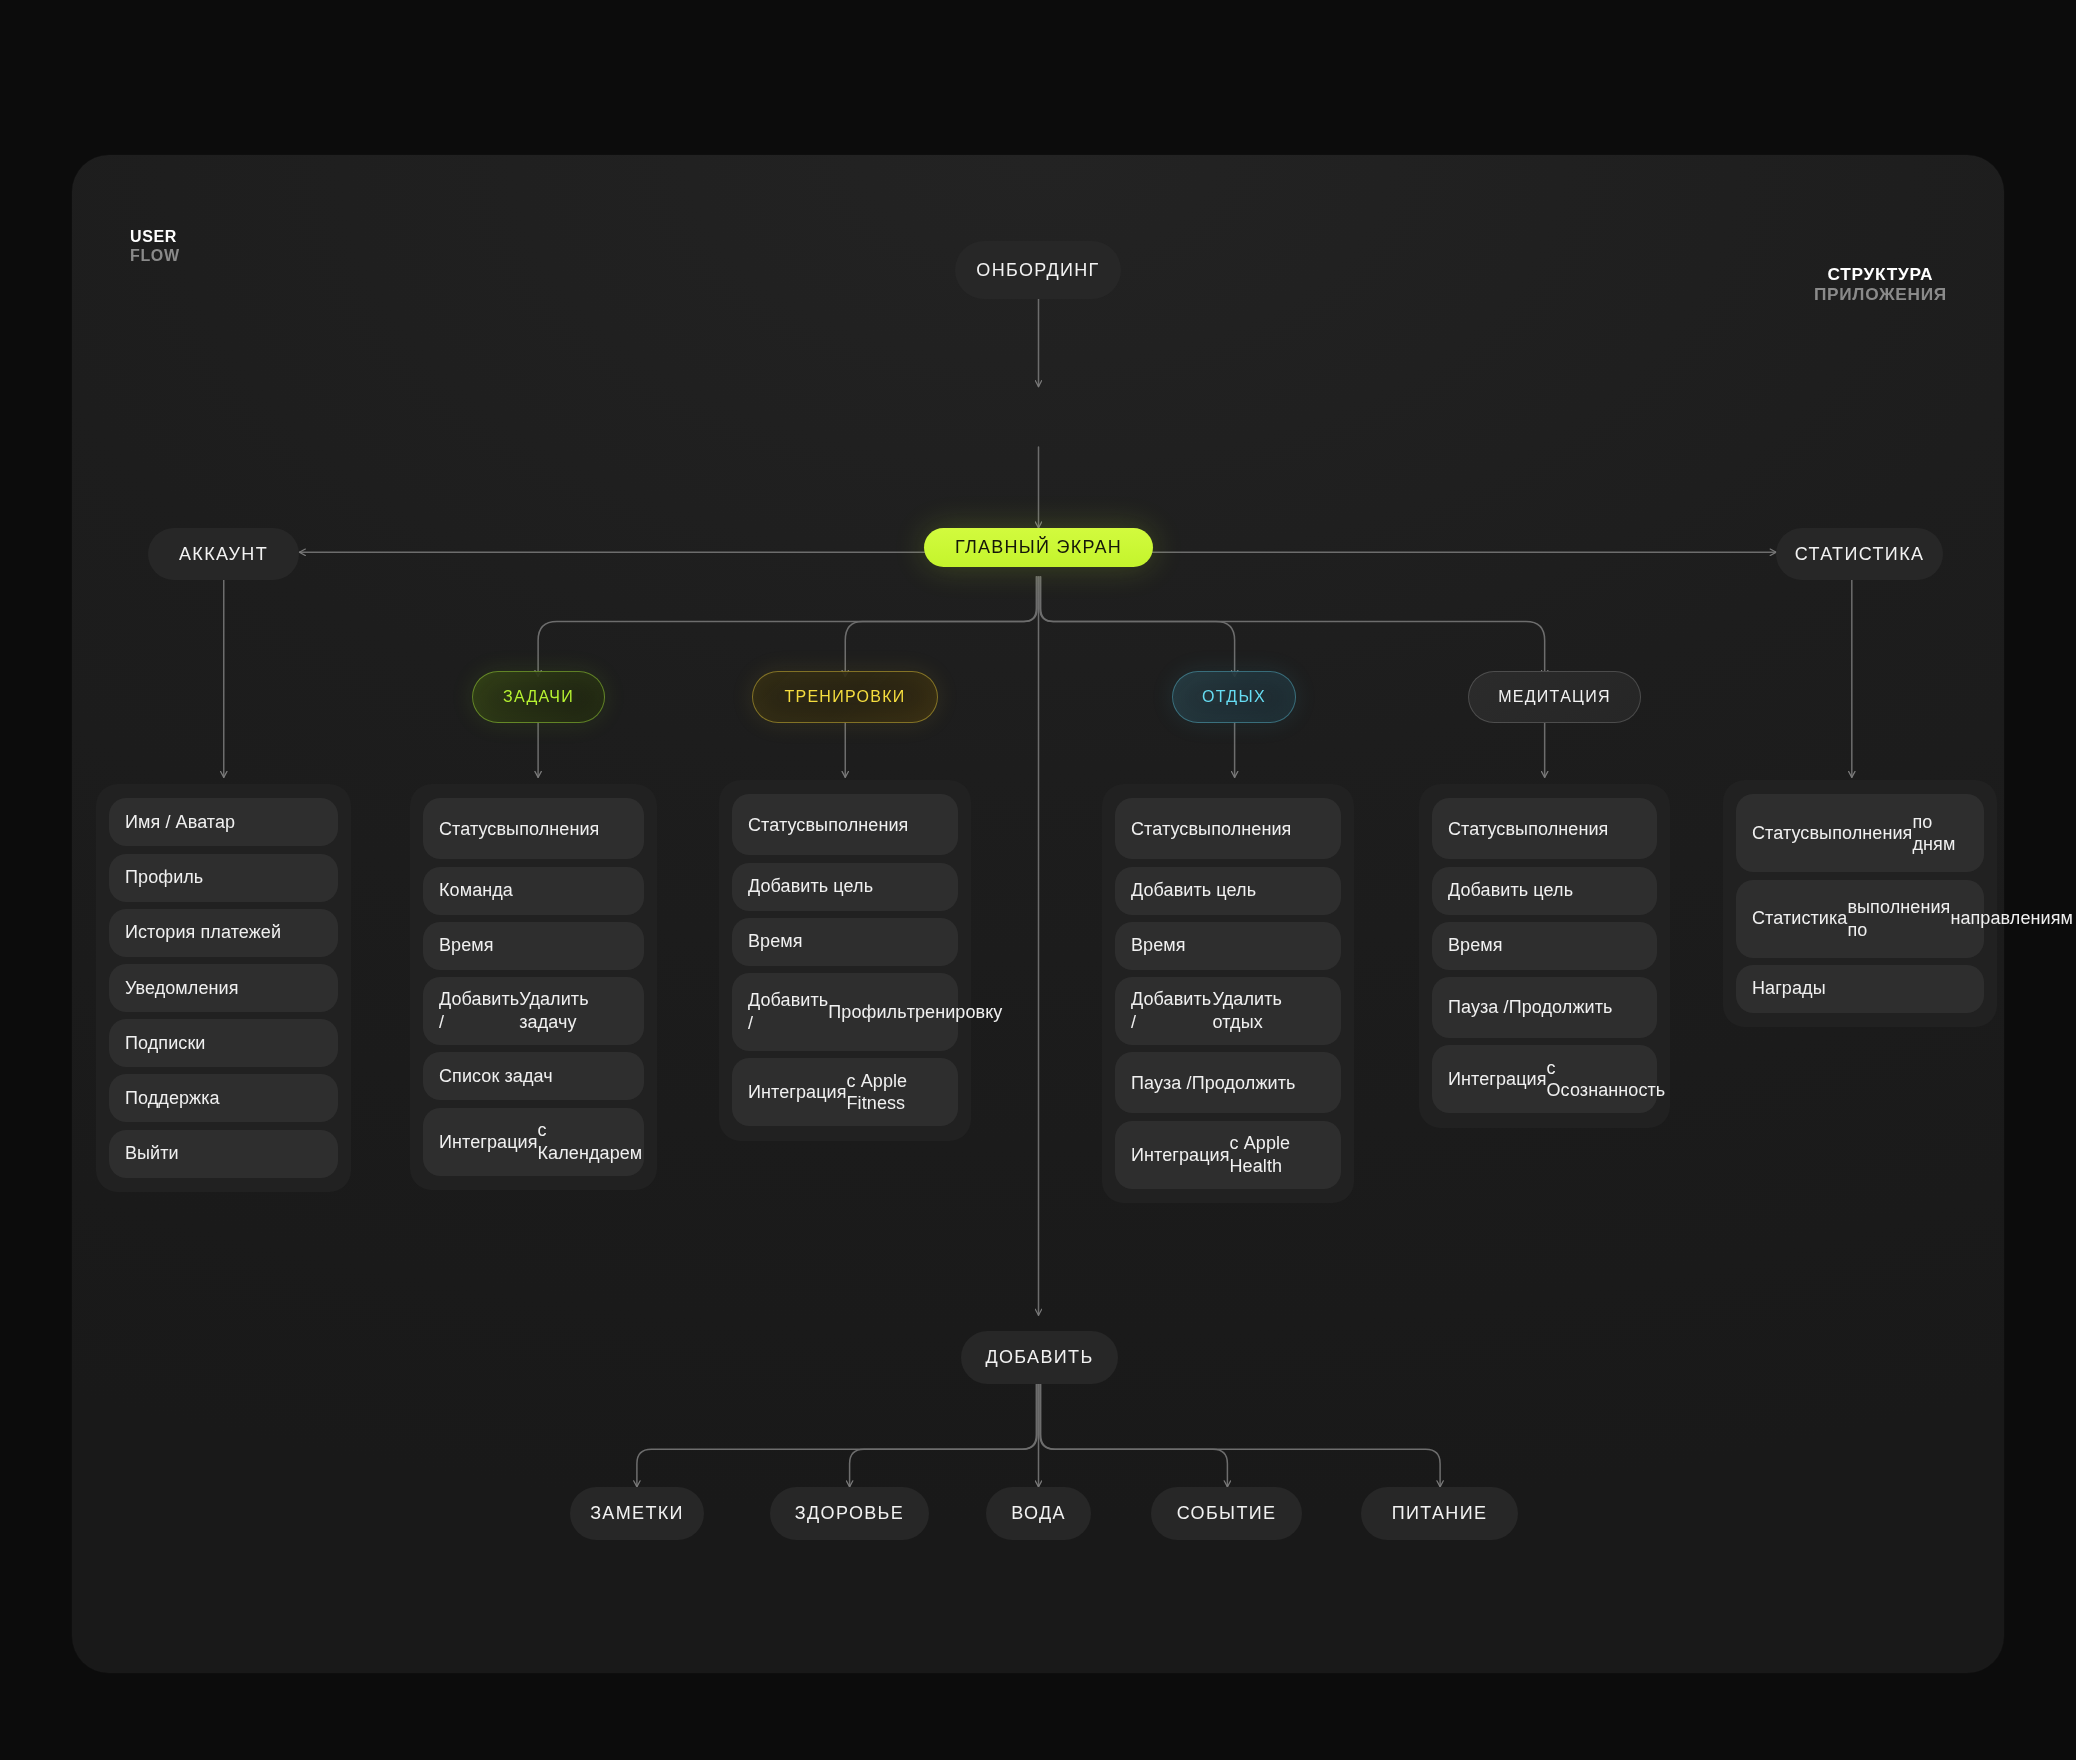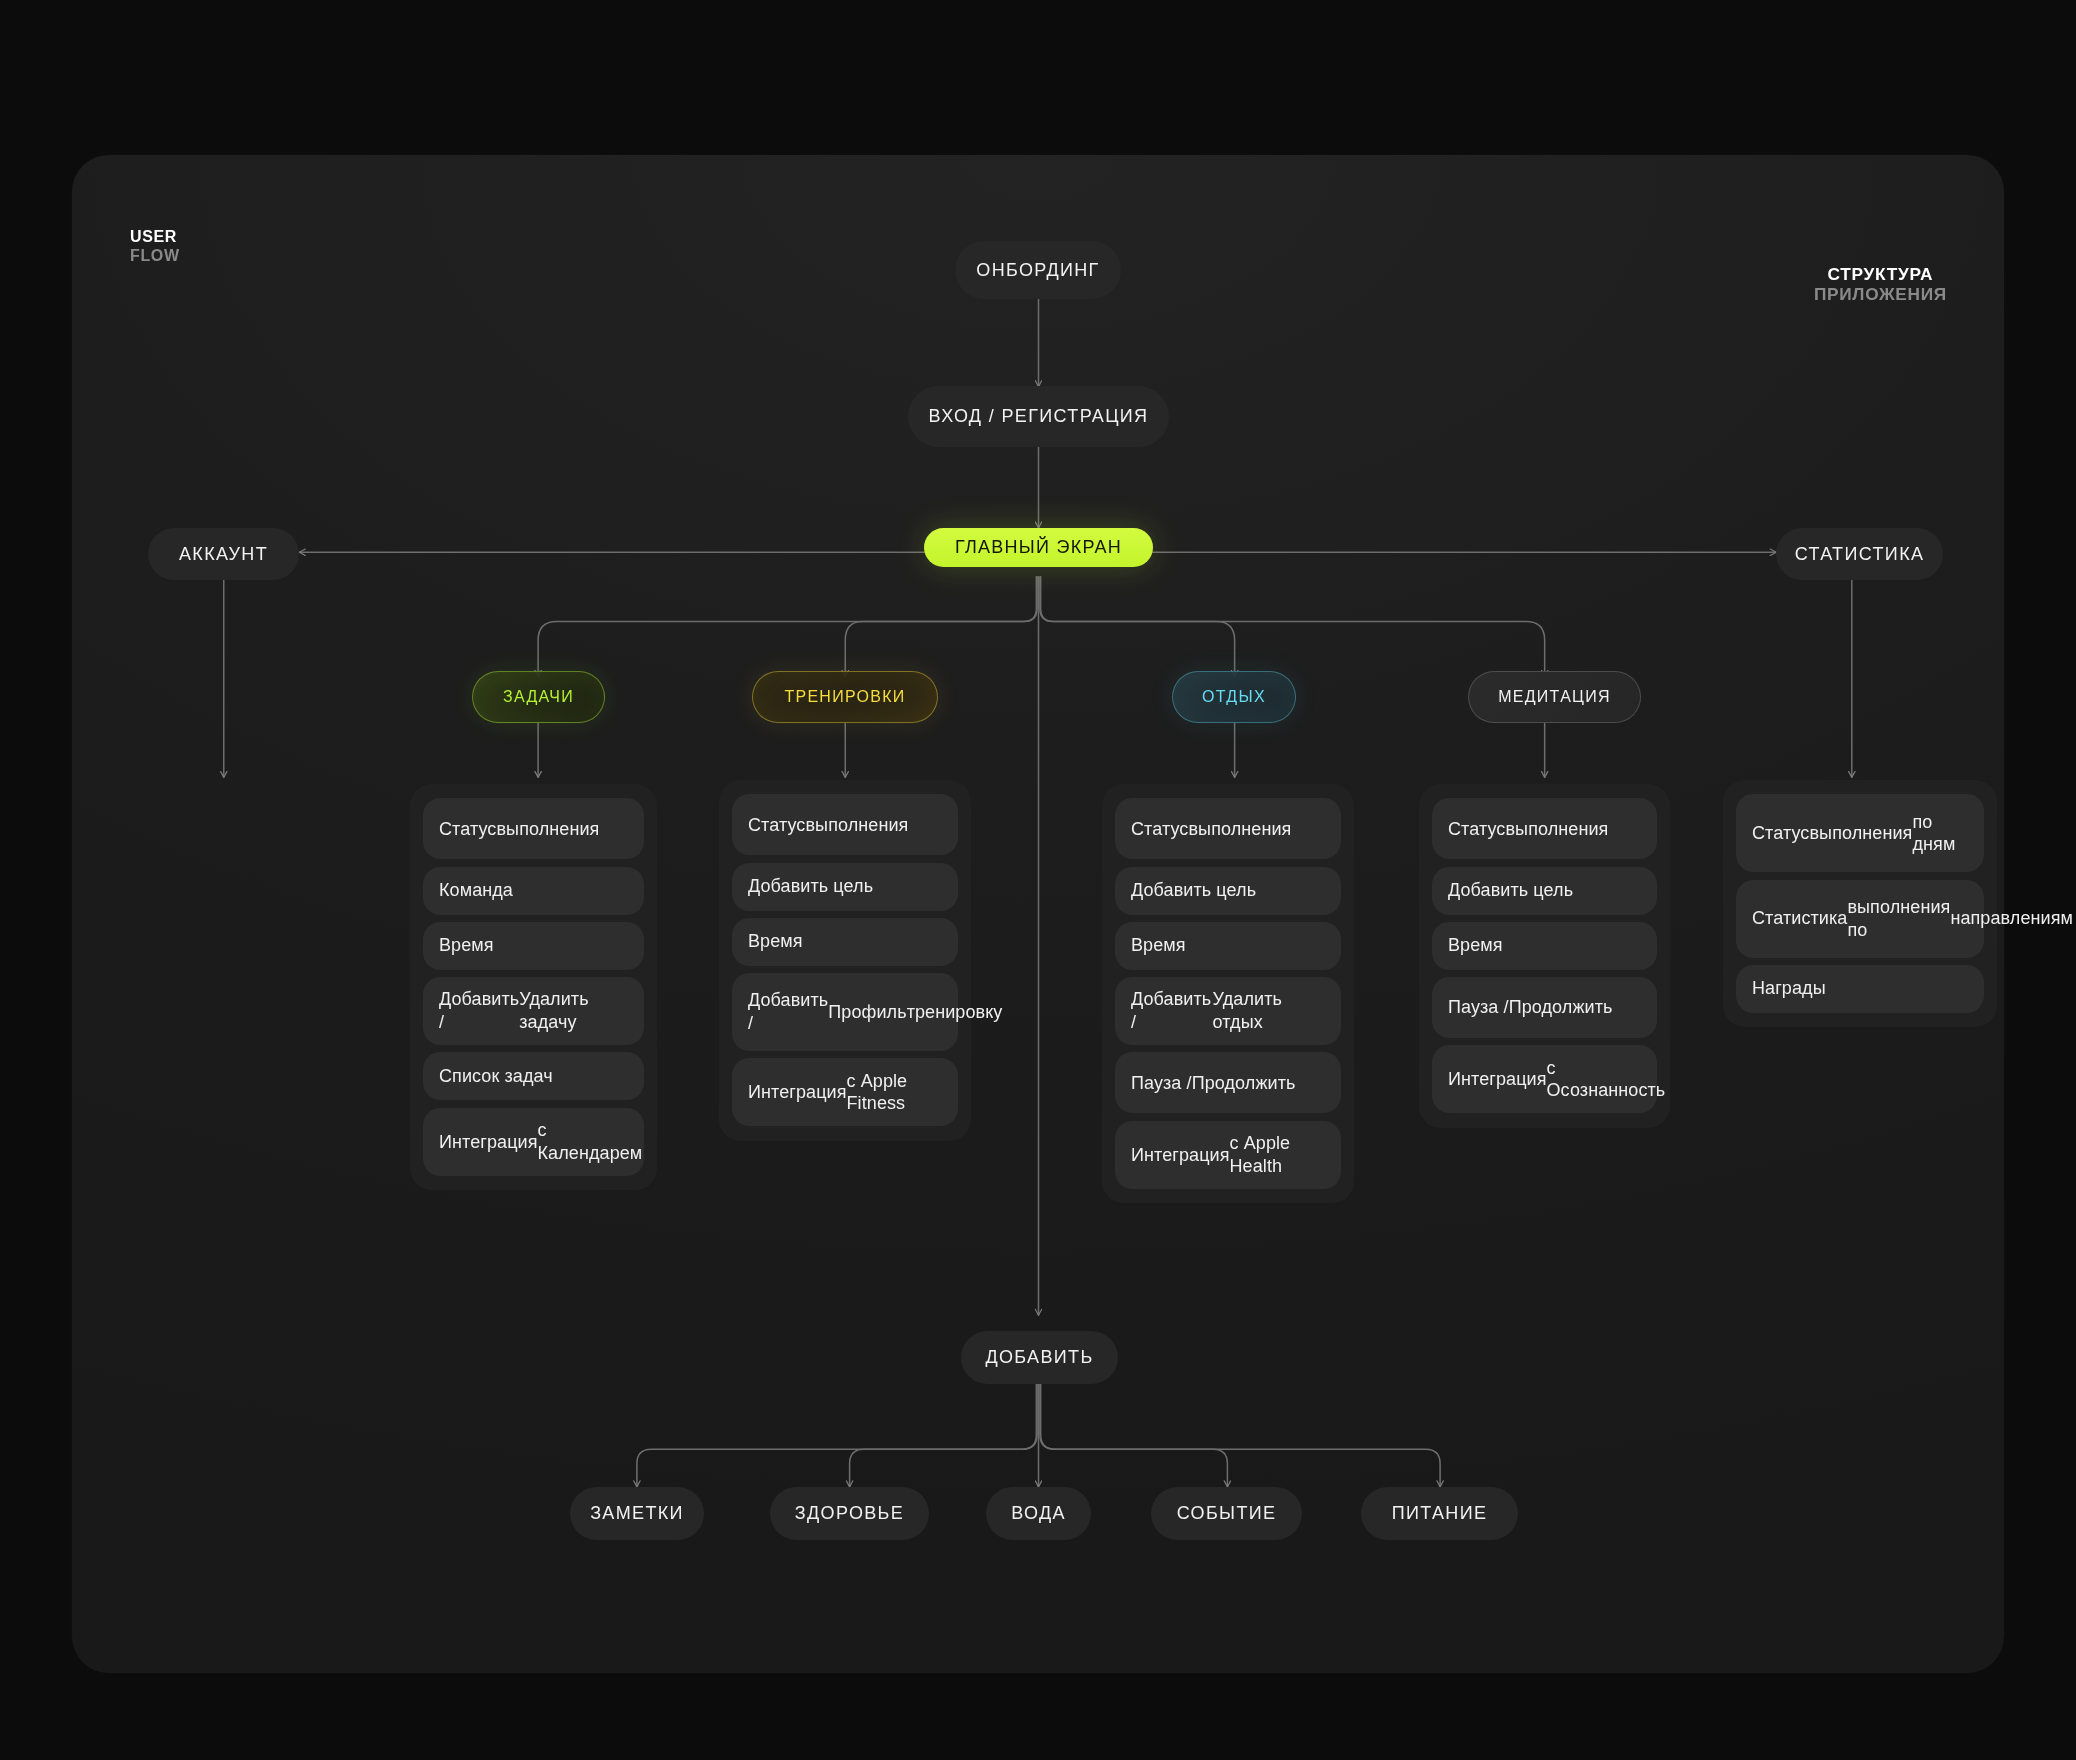--- a/index.html
+++ b/index.html
@@ -157,36 +157,44 @@
       <path d="M1437,1920 L1437,1990 Q1437,2010 1417,2010 L903,2010 Q883,2010 883,2030 L883,2062"></path>
       <path d="M1438,1920 L1438,1990 Q1438,2010 1418,2010 L1198,2010 Q1178,2010 1178,2030 L1178,2062"></path>
       <path d="M1440,1920 L1440,2062"></path>
       <path d="M1442,1920 L1442,1990 Q1442,2010 1462,2010 L1682,2010 Q1702,2010 1702,2030 L1702,2062"></path>
       <path d="M1443,1920 L1443,1990 Q1443,2010 1463,2010 L1977,2010 Q1997,2010 1997,2030 L1997,2062"></path>
     </g>
   </svg>
 
   <div class="pill plain" style="left:955px;top:241px;width:166px;height:58px;text-align:right;">ОНБОРДИНГ</div>
 
-  <div class="pill plain" style="left:908px;top:386px;width:261px;height:61px;">ВХОД / РЕГИСТРАЦИЯ</div>
 
   <div class="pill accent" style="left:924px;top:528px;width:229px;height:39px;">ГЛАВНЫЙ ЭКРАН</div>
 
   <div class="pill plain" style="left:148px;top:528px;width:151px;height:52px;">АККАУНТ</div>
 
   <div class="pill plain" style="left:1776px;top:528px;width:167px;height:52px;">СТАТИСТИКА</div>
 
   <div class="pill cat cat-green" style="left:472px;top:671px;width:133px;height:52px;">ЗАДАЧИ</div>
 
   <div class="pill cat cat-yellow" style="left:752px;top:671px;width:186px;height:52px;">ТРЕНИРОВКИ</div>
 
   <div class="pill cat cat-cyan" style="left:1172px;top:671px;width:124px;height:52px;">ОТДЫХ</div>
 
   <div class="pill cat cat-neutral" style="left:1468px;top:671px;width:173px;height:52px;">МЕДИТАЦИЯ</div>
 
+  <div class="group" style="left:96px;top:784px;width:255px;">
+    <div class="item h1line">Имя / Аватар</div>
+    <div class="item h1line">Профиль</div>
+    <div class="item h1line">История платежей</div>
+    <div class="item h1line">Уведомления</div>
+    <div class="item h1line">Подписки</div>
+    <div class="item h1line">Поддержка</div>
+    <div class="item h1line">Выйти</div>
+  </div>
 
   <div class="group" style="left:410px;top:784px;width:247px;">
     <div class="item h2line">
         <span>Статус</span>
         <span>выполнения</span>
       </div>
     <div class="item h1line">Команда</div>
     <div class="item h1line">Время</div>
     <div class="item h2line">
         <span>Добавить /</span>

